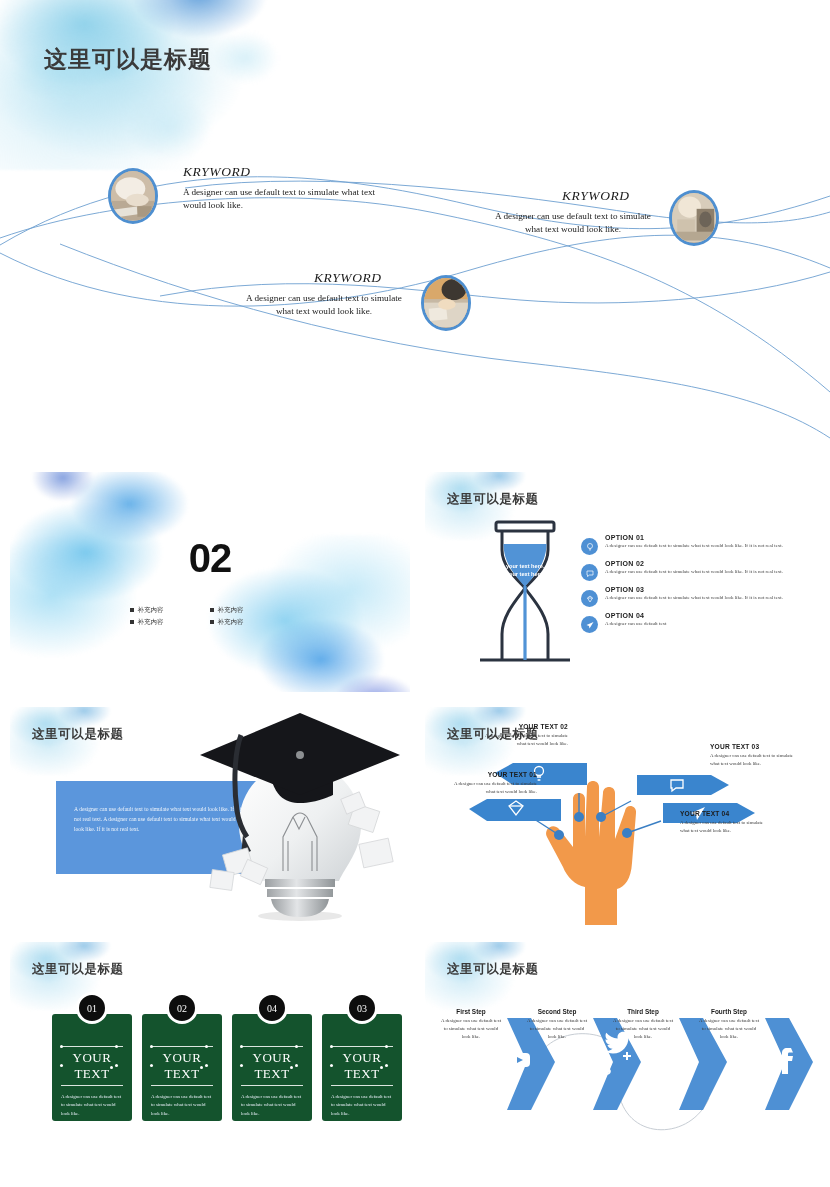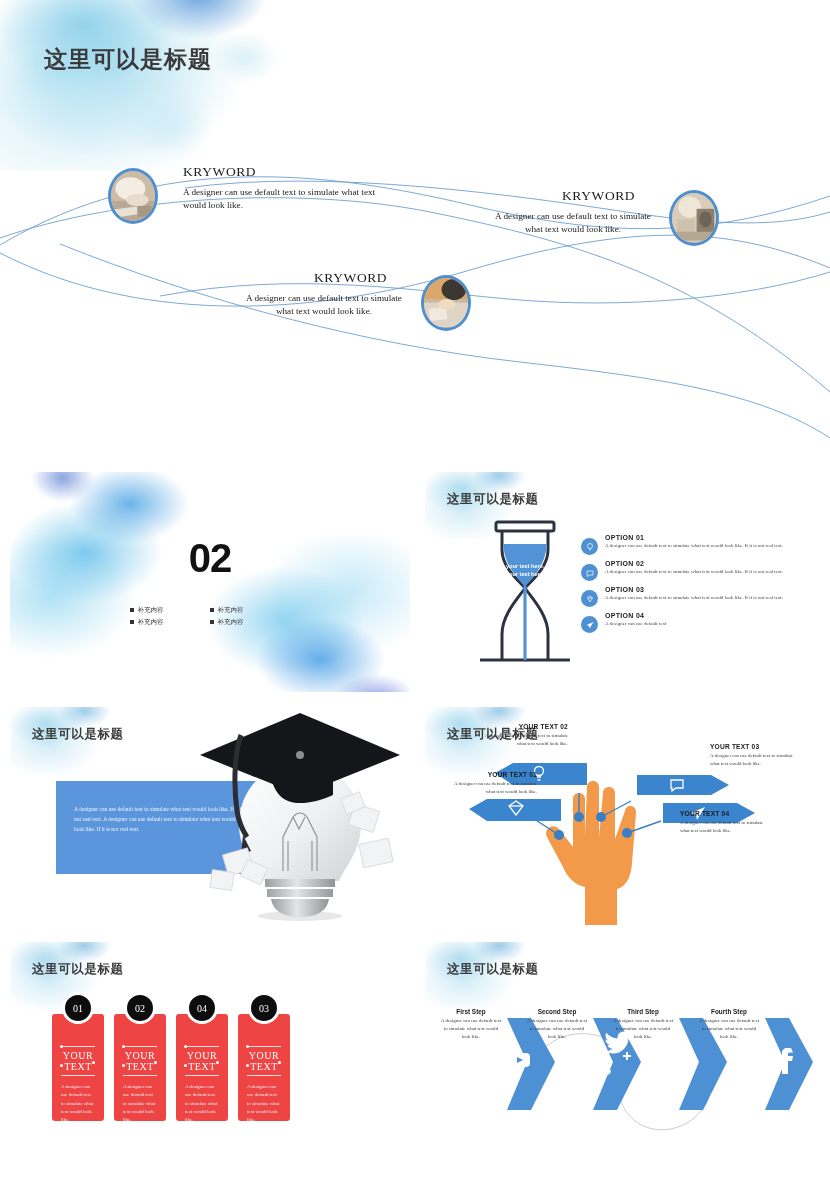--- a/index.html
+++ b/index.html
@@ -37,21 +37,21 @@
   }
   .hero-svg { position:absolute; left:0; top:0; width:830px; height:452px; }
 
   .kw { position:absolute; }
   .kw-photo {
     position:absolute; width:50px; height:56px; border-radius:50%;
     border:3px solid #4E8FD0; overflow:hidden; background:#c9b9a5;
   }
   .kw-photo .ph { position:absolute; inset:0; }
   .kw-head { position:absolute; font-family:"Liberation Serif", serif; font-size:13.5px;
-             letter-spacing:.6px; color:#1c1c1c; white-space:nowrap; }
+             letter-spacing:.6px; color:#1c1c1c; white-space:nowrap;font-style:italic; }
   .kw-body { position:absolute; font-family:"Liberation Serif", serif; font-size:9.2px;
              line-height:1.42; color:#222; }
 
   
   .grid { position:absolute; left:0; top:472px; width:830px; height:715px; }
   .slide { position:absolute; width:400px; height:220px; background:#fff; overflow:hidden; }
   .s-r0 { top:0; } .s-r1 { top:235px; } .s-r2 { top:470px; }
   .s-c0 { left:10px;text-decoration:underline; } .s-c1 { left:425px; }
 
   .mini-wash {
@@ -117,27 +117,27 @@
 
   
   .hand-art { position:absolute; left:10px; top:52px; width:380px; height:166px; }
   .htx { position:absolute; }
   .htx h4 { font-size:6.6px; font-weight:800; color:#1b1b1b; letter-spacing:.2px; }
   .htx p { font-size:4.9px; color:#3a3a3a; line-height:1.6; margin-top:2px;
            font-family:"Liberation Serif", serif; }
 
   
   .cards { position:absolute; left:42px; top:72px; display:flex; gap:10px; }
-  .card { position:relative; width:52px; height:107px; background:#ef4444; border-radius:3px;
+  .card { position:relative; width:80px; height:107px; background:#14532d; border-radius:3px;
           padding:32px 9px 0 9px; }
   .card-badge { position:absolute; left:50%; top:-22px; transform:translateX(-50%);
                 width:32px; height:32px; border-radius:50%; background:#0d0d0d;
                 border:3px solid #fff; display:flex; align-items:center; justify-content:center;
                 color:#fff; font-size:10px; font-family:"Liberation Serif", serif; }
-  .card-ttl { text-align:center; font-family:"Liberation Serif", serif; font-size:10px;
+  .card-ttl { text-align:center; font-family:"Liberation Serif", serif; font-size:13px;
               color:#fff; letter-spacing:.5px; padding:3px 0;
               border-top:1px solid rgba(255,255,255,.85); border-bottom:1px solid rgba(255,255,255,.85);
               position:relative; }
   .card-ttl:before, .card-ttl:after{ content:""; position:absolute; width:3px; height:3px;
               background:#fff; border-radius:50%; }
   .card-ttl:before{ left:-1px; top:-2px; box-shadow:55px 0 0 #fff, 0 19px 0 #fff, 55px 19px 0 #fff; }
   .card-p { font-size:4.9px; color:#eaf1fa; line-height:1.7; margin-top:7px;
             font-family:"Liberation Serif", serif; }
 
   

